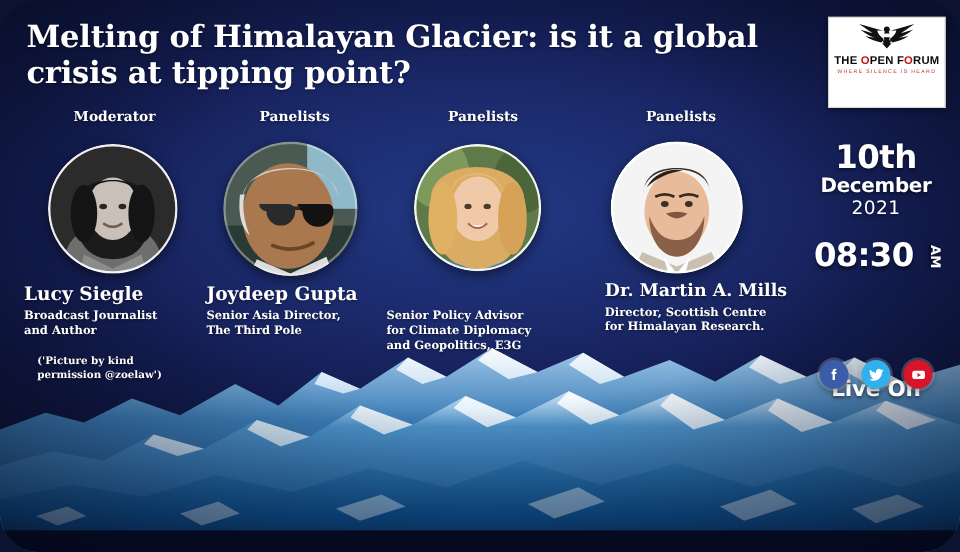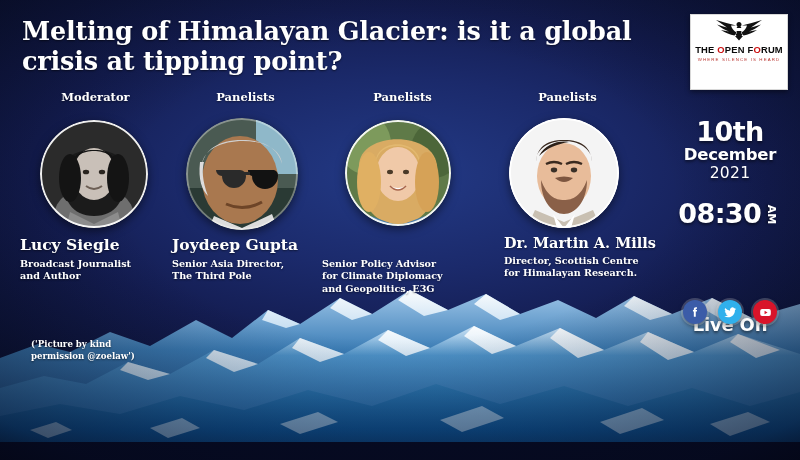--- a/index.html
+++ b/index.html
@@ -6,20 +6,21 @@
   body{
     width:800px;height:460px;overflow:hidden;
     font-family:"Liberation Serif", serif;
     background:#0c1330;
   }
   #poster{
     position:relative;width:800px;height:460px;overflow:hidden;
     background:
       radial-gradient(ellipse 70% 55% at 50% 38%, #233a86 0%, #1b2a6b 38%, #141d52 66%, #0d1438 100%),
       linear-gradient(180deg,#0b1130 0%,#16225e 45%,#0e1640 100%);
+    border-radius: 32px;
   }
   
   #vignette{
     position:absolute;inset:0;
     background:radial-gradient(ellipse 85% 80% at 50% 42%, rgba(0,0,0,0) 40%, rgba(4,7,24,.55) 85%, rgba(3,5,18,.9) 100%);
     pointer-events:none;
   }
 
   
   #title{
@@ -104,21 +105,21 @@
     font-family:"DejaVu Sans", sans-serif;font-weight:bold;
     font-size:16.5px;line-height:19px;color:#fff;letter-spacing:-0.2px;
     text-shadow:0 2px 3px rgba(0,0,0,.5);
   }
   #d-year{
     font-family:"DejaVu Sans", sans-serif;font-weight:normal;
     font-size:15.5px;line-height:18px;color:#fff;letter-spacing:.3px;
     text-shadow:0 2px 3px rgba(0,0,0,.5);
   }
   #time-block{position:absolute;left:660px;top:200px;width:140px;text-align:center;}
-  #time-row{display:flex;align-items:center;justify-content:center;}
+  #time-row{display:flex;justify-content:center;}
   #t-time{
     font-family:"DejaVu Sans", sans-serif;font-weight:bold;
     font-size:27px;line-height:28px;color:#fff;letter-spacing:-0.6px;
     text-shadow:0 2px 3px rgba(0,0,0,.5);
   }
   #t-ampm{
     font-family:"DejaVu Sans", sans-serif;font-weight:bold;
     font-size:11px;color:#fff;letter-spacing:0px;
     transform:rotate(90deg);transform-origin:center;
     margin-left:1px;
@@ -347,21 +348,21 @@
         <path d="M26,92 L55,104 L84,92 L92,110 L18,110 Z" fill="#c9c0b2"></path>
         <path d="M44,96 L55,110 L66,96 L62,110 L48,110 Z" fill="#ffffff"></path>
       </g>
     </svg>
     <div class="ring"></div>
   </div>
 
   <div class="sp-name" style="left:20px;top:236px;">Lucy Siegle</div>
   <div class="sp-role" style="left:20px;top:258px;width:150px;white-space:pre-line;">Broadcast Journalist
 and Author</div>
-  <div class="sp-note" style="left:31px;top:296px;width:150px;white-space:pre-line;margin-top:43px;">('Picture by kind
+  <div class="sp-note" style="left:31px;top:296px;width:150px;white-space:pre-line;">('Picture by kind
 permission @zoelaw')</div>
 
   <div class="sp-name" style="left:172px;top:236px;">Joydeep Gupta</div>
   <div class="sp-role" style="left:172px;top:258px;width:150px;white-space:pre-line;">Senior Asia Director,
 The Third Pole</div>
 
   <div class="sp-role" style="left:322px;top:258px;width:162px;white-space:pre-line;">Senior Policy Advisor
 for Climate Diplomacy
 and Geopolitics, E3G</div>
 

